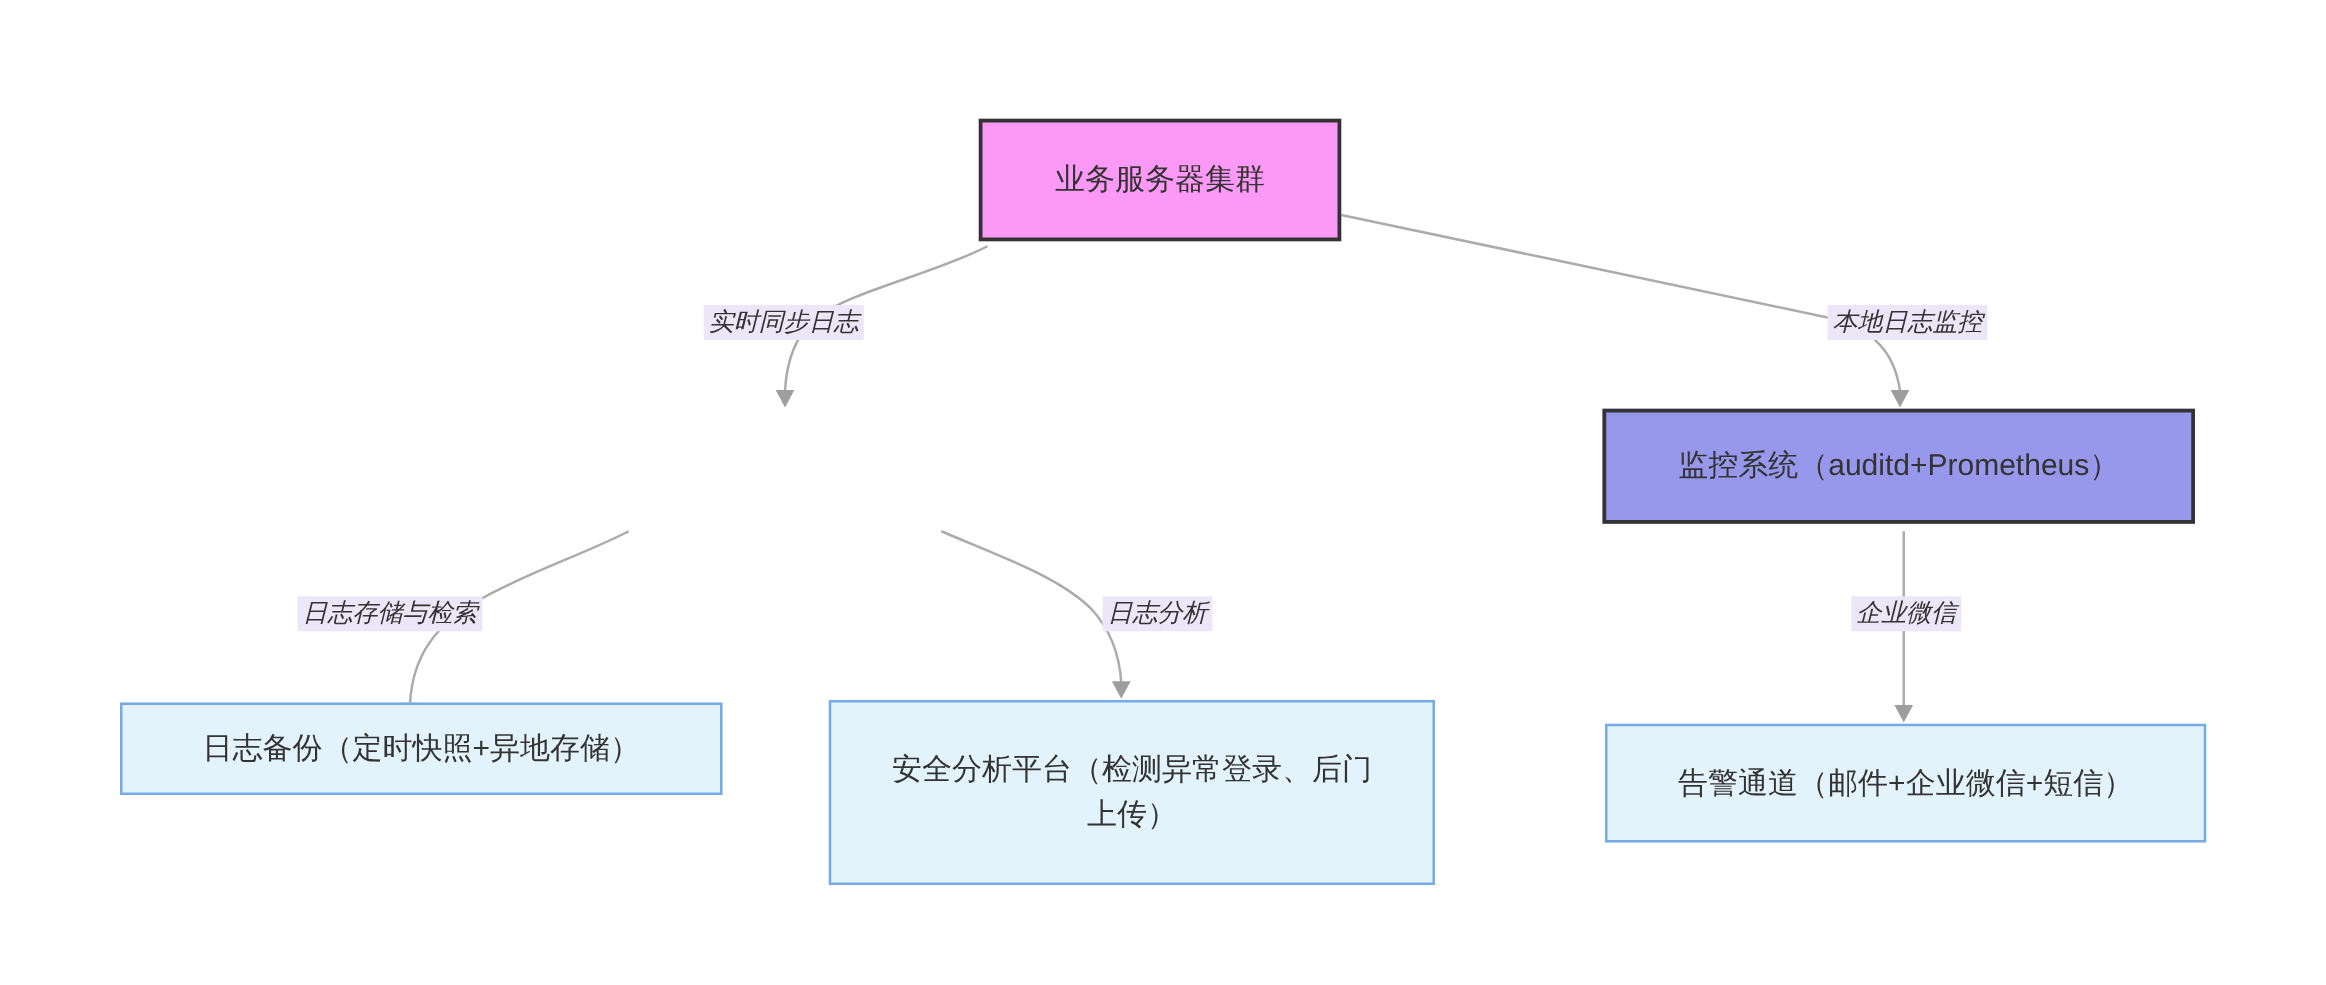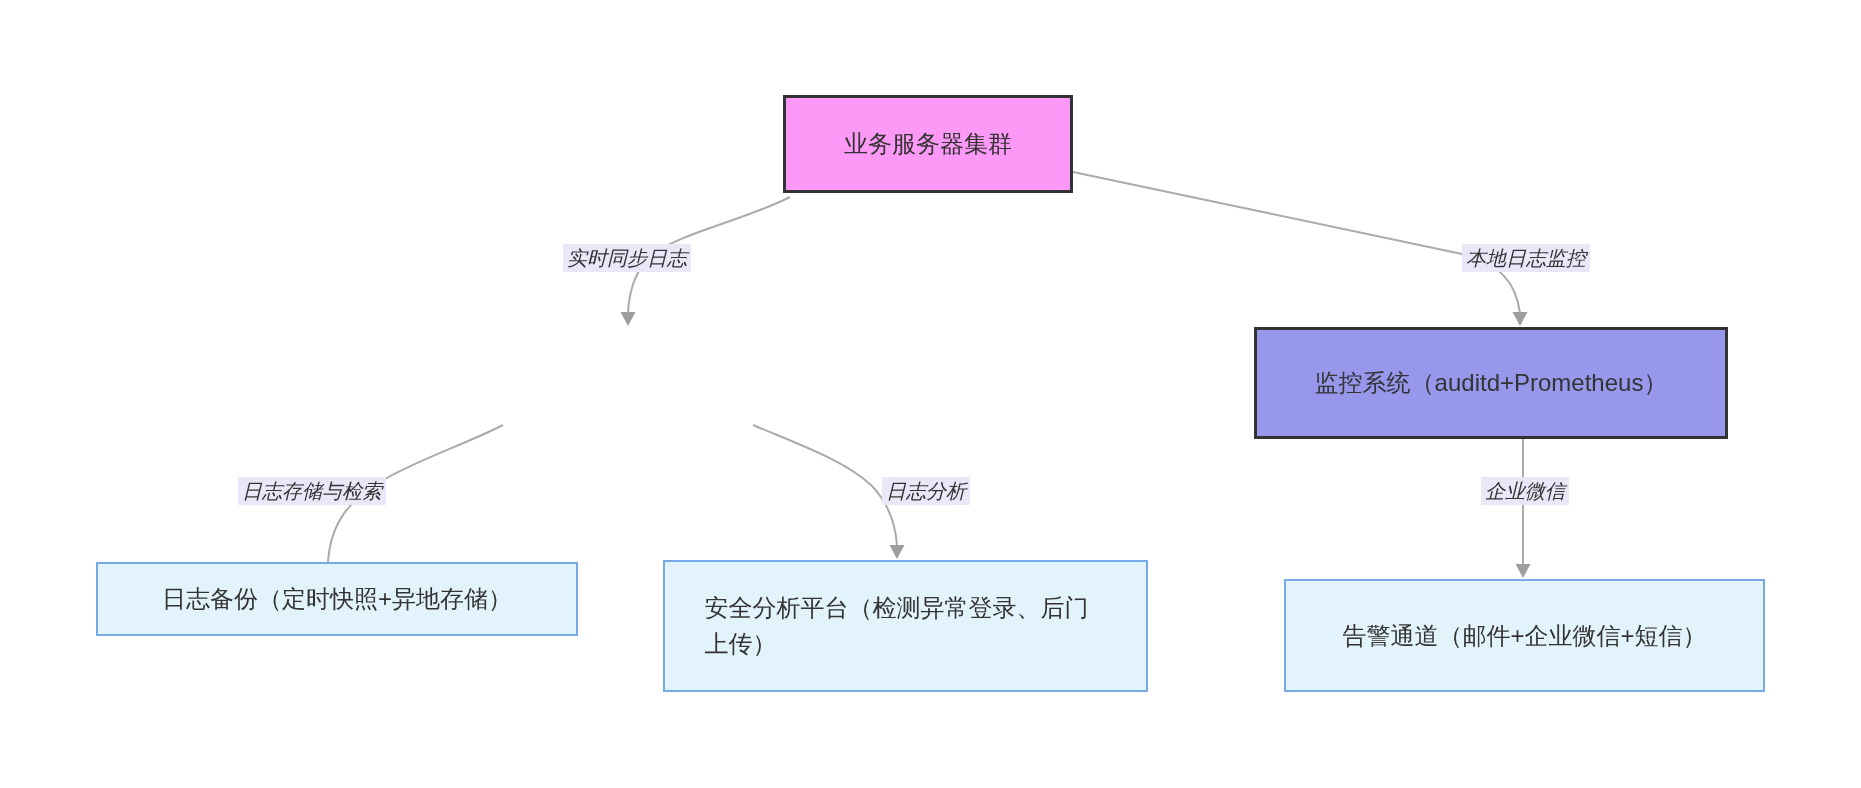--- a/index.html
+++ b/index.html
@@ -31,37 +31,38 @@
   .arrowhead {
     fill: var(--arrowhead, #9e9e9e);
     stroke: none;
   }
   .node {
     position: absolute;
     box-sizing: border-box;
     display: flex;
     align-items: center;
     justify-content: center;
+    text-align: center;
     font-size: 24px;
     line-height: 1.5;
     color: var(--text, #333333);
   }
   .node .label { display: inline-block; }
   .node-dark { border: 3px solid var(--dark-border, #333333); }
   .node-leaf {
     background: var(--leaf-fill, #e3f3fc);
     border: 2px solid var(--leaf-border, #76aae7);
   }
   #node-cluster  { left: 783px;  top: 95px;  width: 290px; height: 98px;  background: var(--cluster-fill, #fc99f6); }
   #node-elk      { left: 407px;  top: 327px; width: 445px; height: 96px;  background: var(--elk-fill, #9cfa9c); }
-  #node-monitor  { left: 1254px; top: 327px; width: 474px; height: 112px;  background: var(--monitor-fill, #9798ec); }
+  #node-monitor  { left: 1282px; top: 327px; width: 474px; height: 92px;  background: var(--monitor-fill, #9798ec); }
   #node-backup   { left: 96px;   top: 562px; width: 482px; height: 74px; }
-  #node-analysis { left: 663px;  top: 560px; width: 485px; height: 132px; }
+  #node-analysis { left: 663px;  top: 560px; width: 485px; height: 148px; }
   #node-analysis .label { max-width: 402px; }
-  #node-alert    { left: 1284px; top: 579px; width: 481px; height: 113px; }
+  #node-alert    { left: 1284px; top: 579px; width: 481px; height: 95px; }
   .node-single { white-space: nowrap; }
   .edge-label {
     position: absolute;
     transform: translate(-50%, -50%);
     background: var(--edge-label-bg, #ece7f8);
     font-size: 20px;
     line-height: 1.3;
     padding: 1px 4px;
     white-space: nowrap;
     color: var(--text, #333333);

